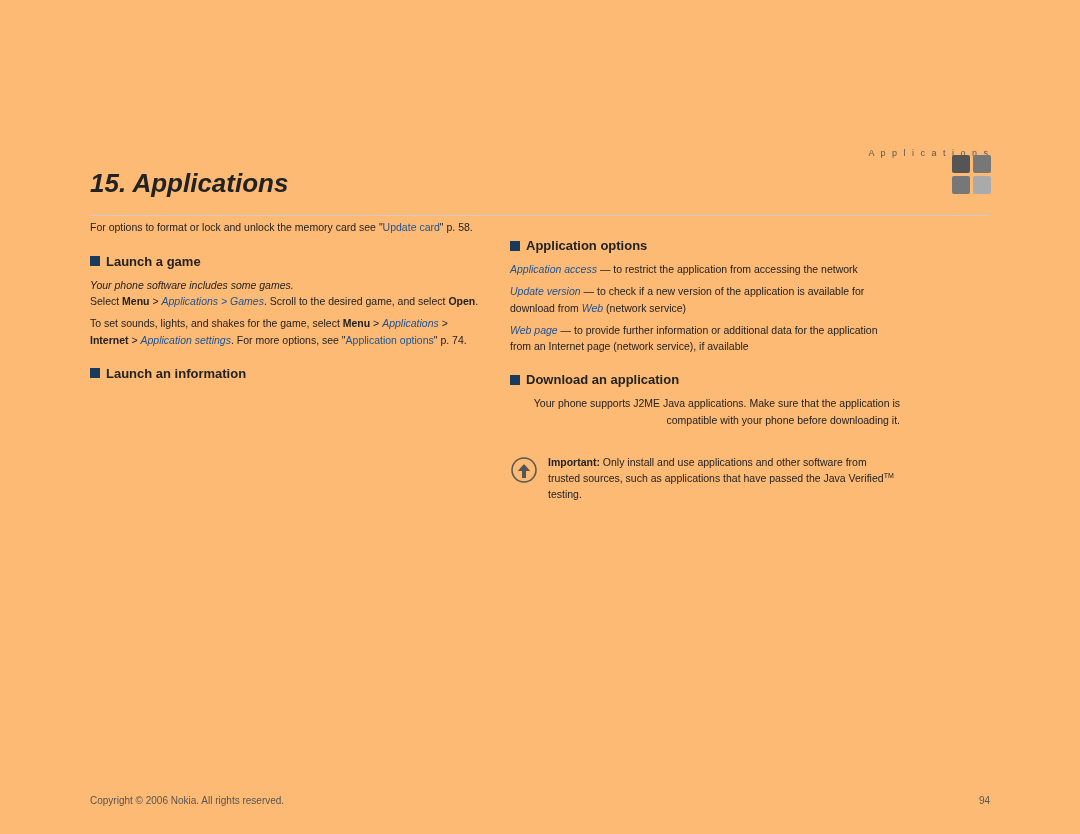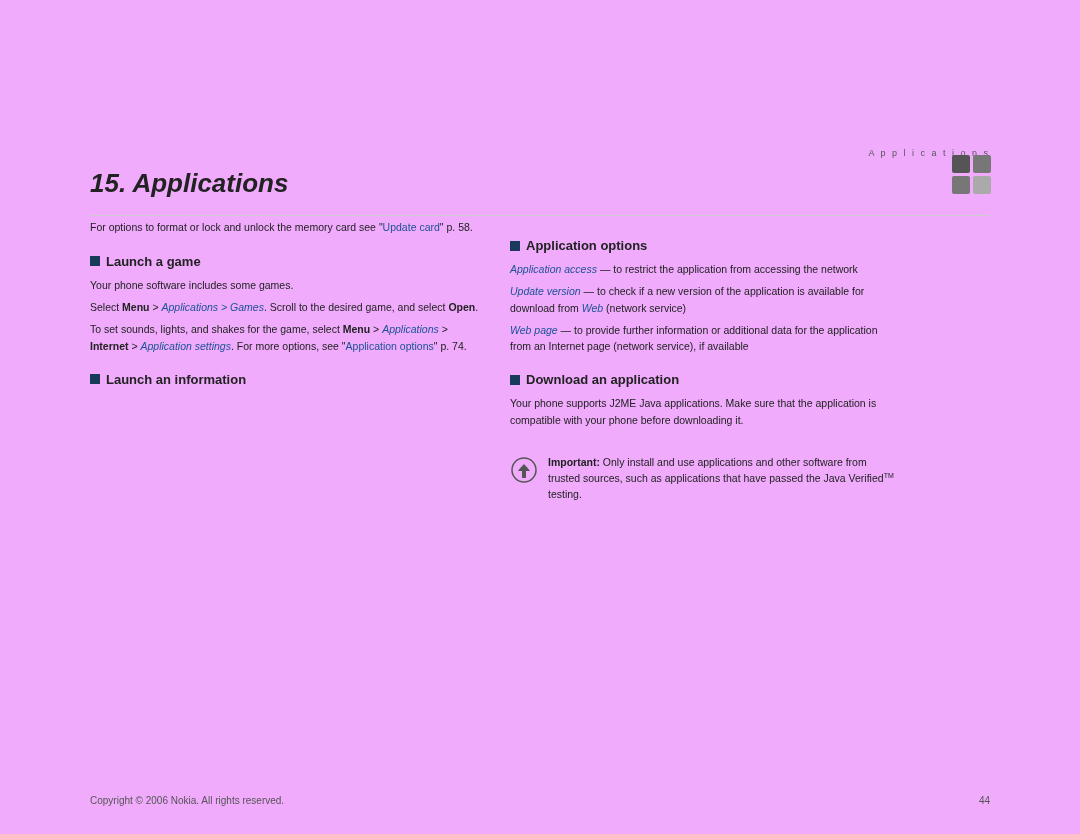--- a/index.html
+++ b/index.html
@@ -9,21 +9,21 @@
       background: #ffffff;
       font-family: Arial, Helvetica, sans-serif;
       font-size: 11px;
       color: #222222;
       overflow: hidden;
     }
     .page {
       width: 1080px;
       height: 834px;
       position: relative;
-      background: #f0abfc;
+      background: #fdba74;
     }
     .header-label {
       position: absolute;
       top: 148px;
       right: 90px;
       font-size: 9px;
       color: #555;
       letter-spacing: 2px;
     }
     .icon-grid {
@@ -202,21 +202,21 @@
 
       <p class="intro-text">
         <span>For options to format or lock and unlock the memory card see "</span><a class="memory-link" href="#">Update card</a><span>" p. 58.</span>
       </p>
 
       <div class="section-heading">
         <div class="section-heading-box"></div>
         <span class="section-heading-text">Launch a game</span>
       </div>
       <div class="section-body">
-        <p style="margin-bottom:6px;">Your phone software includes some games.</p>
+        <p style="font-style:italic;">Your phone software includes some games.</p>
         <p style="margin-bottom:6px;">Select <span class="bold-text">Menu</span> &gt; <a class="italic-link" href="#"><em>Applications &gt; Games</em></a>. Scroll to the desired game, and select <span class="bold-text">Open</span>.</p>
         <p>To set sounds, lights, and shakes for the game, select <span class="bold-text">Menu</span> &gt; <a class="italic-link" href="#"><em>Applications</em></a> &gt; <span class="bold-text">Internet</span> &gt; <a class="italic-link" href="#"><em>Application settings</em></a>. For more options, see "<a class="memory-link" href="#">Application options</a>" p. 74.</p>
       </div>
 
       <div class="section-heading">
         <div class="section-heading-box"></div>
         <span class="section-heading-text">Launch an information</span>
       </div>
 
     </div>
@@ -231,35 +231,35 @@
         <p style="margin-bottom:6px;"><a class="italic-link" href="#"><em>Application access</em></a> — to restrict the application from accessing the network</p>
         <p style="margin-bottom:6px;"><a class="italic-link" href="#"><em>Update version</em></a> — to check if a new version of the application is available for download from <a class="italic-link" href="#"><em>Web</em></a> (network service)</p>
         <p style="margin-bottom:10px;"><a class="italic-link" href="#"><em>Web page</em></a> — to provide further information or additional data for the application from an Internet page (network service), if available</p>
       </div>
 
       <div class="section-heading">
         <div class="section-heading-box"></div>
         <span class="section-heading-text">Download an application</span>
       </div>
       <div class="section-body">
-        <p style="margin-bottom:26px;">Your phone supports J2ME Java applications. Make sure that the application is compatible with your phone before downloading it.</p>
+        <p style="margin-bottom:26px;text-align:right;">Your phone supports J2ME Java applications. Make sure that the application is compatible with your phone before downloading it.</p>
 
         <div class="important-box">
           <div class="important-icon">
             
             <svg viewBox="0 0 28 28" xmlns="http://www.w3.org/2000/svg">
               <circle cx="14" cy="14" r="12" fill="none" stroke="#555" stroke-width="1.5"></circle>
               <path d="M14 8 C14 8 10 12 8 15 L12 15 L12 22 L16 22 L16 15 L20 15 C18 12 14 8 14 8Z" fill="#555"></path>
             </svg>
           </div>
           <p class="important-text"><span class="bold-text">Important:</span> Only install and use applications and other software from trusted sources, such as applications that have passed the Java Verified<sup>TM</sup> testing.</p>
         </div>
       </div>
 
     </div>
   </div>
 
   <div class="footer">
     <span>Copyright © 2006 Nokia. All rights reserved.</span>
-    <span>44</span>
+    <span>94</span>
   </div>
 
 </div>
 
 </body></html>

